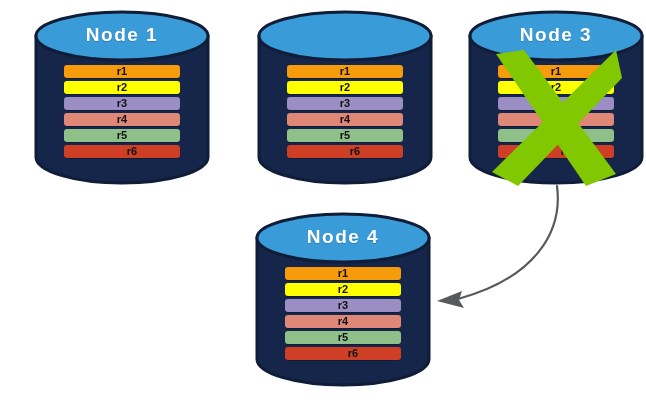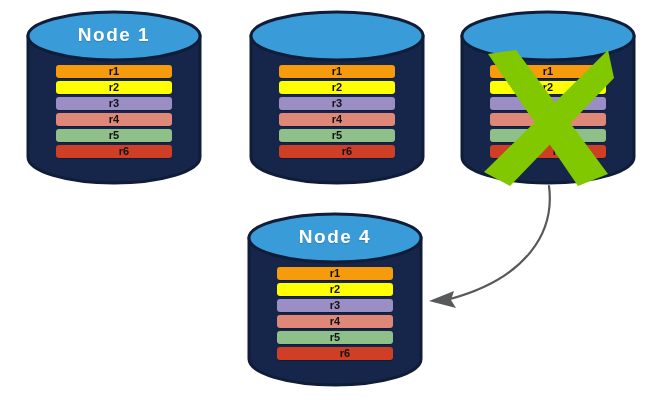--- a/index.html
+++ b/index.html
@@ -10,21 +10,21 @@
   body {
     width: 646px;
     height: 402px;
     position: relative;
     overflow: hidden;
     font-family: "Liberation Sans", sans-serif;
   }
 
   #canvas {
     position: absolute;
-    left: 4px; top: 0;
+    left: 12px; top: 0;
     width: 621px;
     height: 402px;
   }
 
   .node {
     position: absolute;
     width: 176px;
     height: 173px;
   }
 
@@ -123,20 +123,21 @@
       <div class="row-bar" style="background:#8fc08a">r5</div>
       <div class="row-bar" style="background:#ce3f26">r6</div>
     </div>
   </div>
 
   <div class="node" id="node-3" style="left: 456px; top: 10px;">
     <svg class="cyl-svg" viewBox="0 0 176 173">
       <path d="M2,26 L2,147 A86,26 0 0 0 174,147 L174,26 Z" fill="#16264a" stroke="#101d38" stroke-width="3"></path>
       <ellipse cx="88" cy="26" rx="86" ry="24" fill="#3a9bd9" stroke="#101d38" stroke-width="3"></ellipse>
     </svg>
+    <div class="node-label">Node  3</div>
     <div class="rows">
       <div class="row-bar" style="background:#f59b0c">r1</div>
       <div class="row-bar" style="background:#ffff00">r2</div>
       <div class="row-bar" style="background:#9b8ec4">r3</div>
       <div class="row-bar" style="background:#e08878">r4</div>
       <div class="row-bar" style="background:#8fc08a">r5</div>
       <div class="row-bar" style="background:#ce3f26">r6</div>
     </div>
     <svg class="x-mark" viewBox="0 0 132 140" style="display: block;">
       <path d="M6,6 L34,2 L126,126 L96,138 Z" fill="#82c800"></path>

